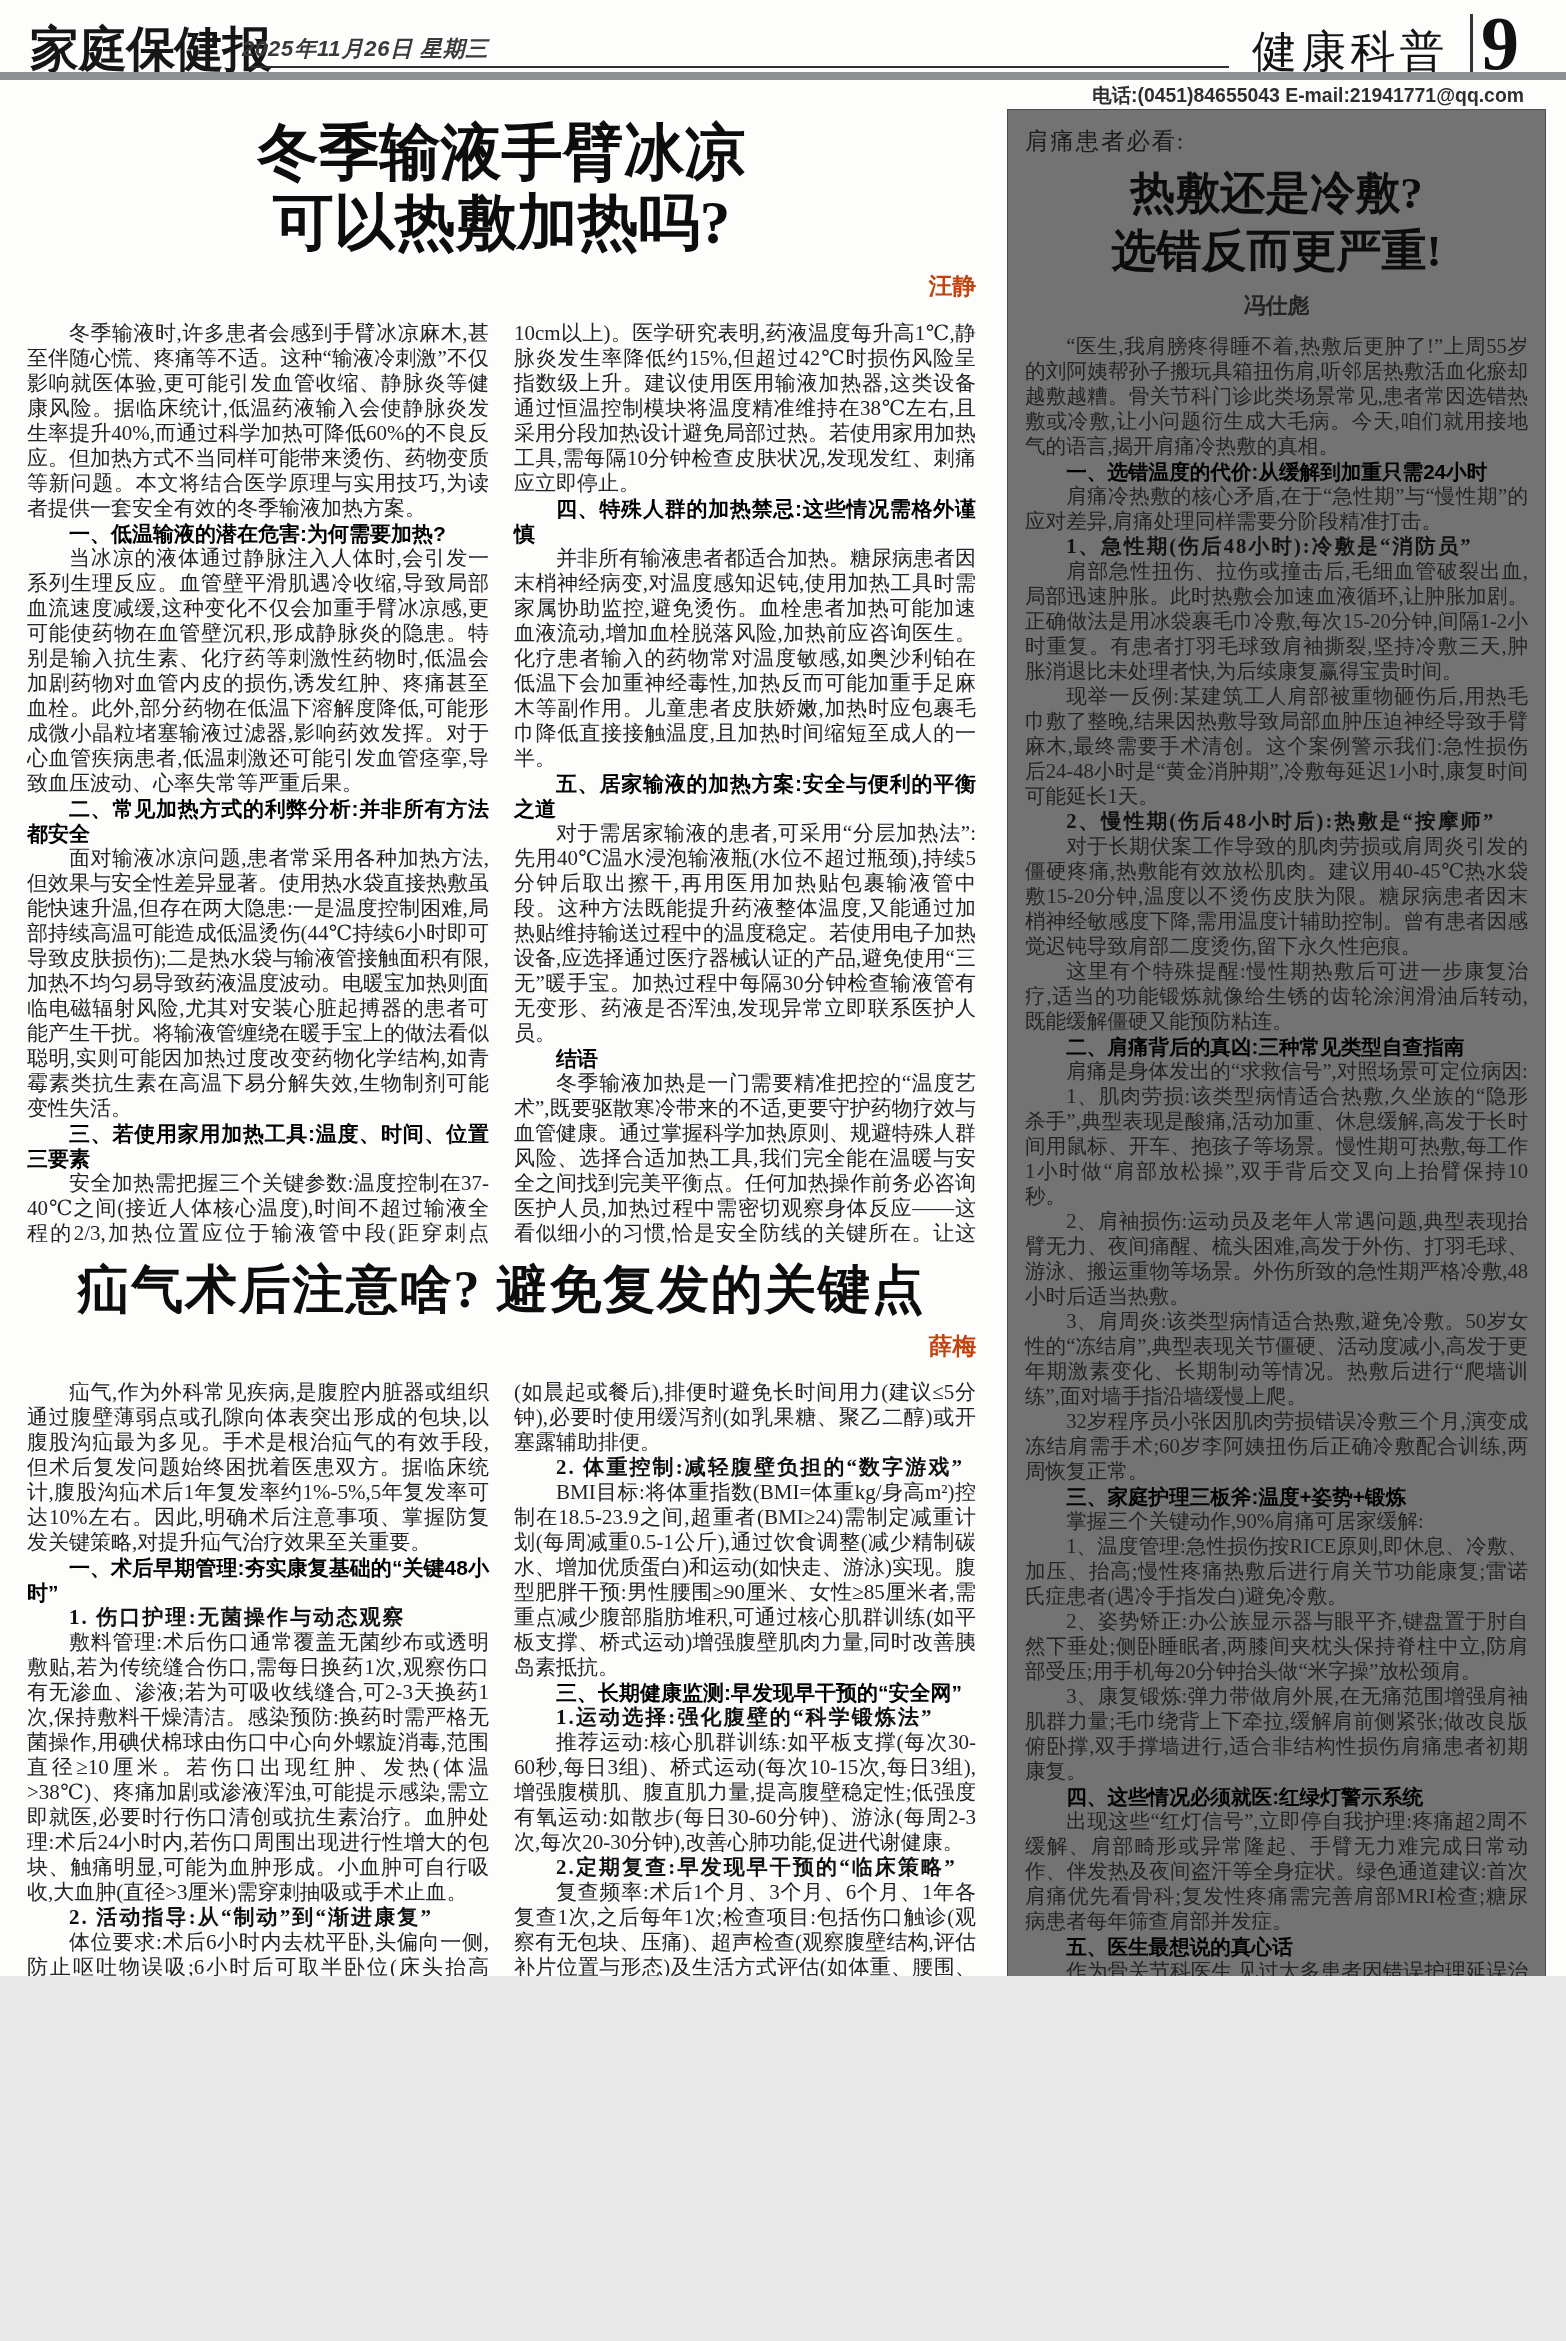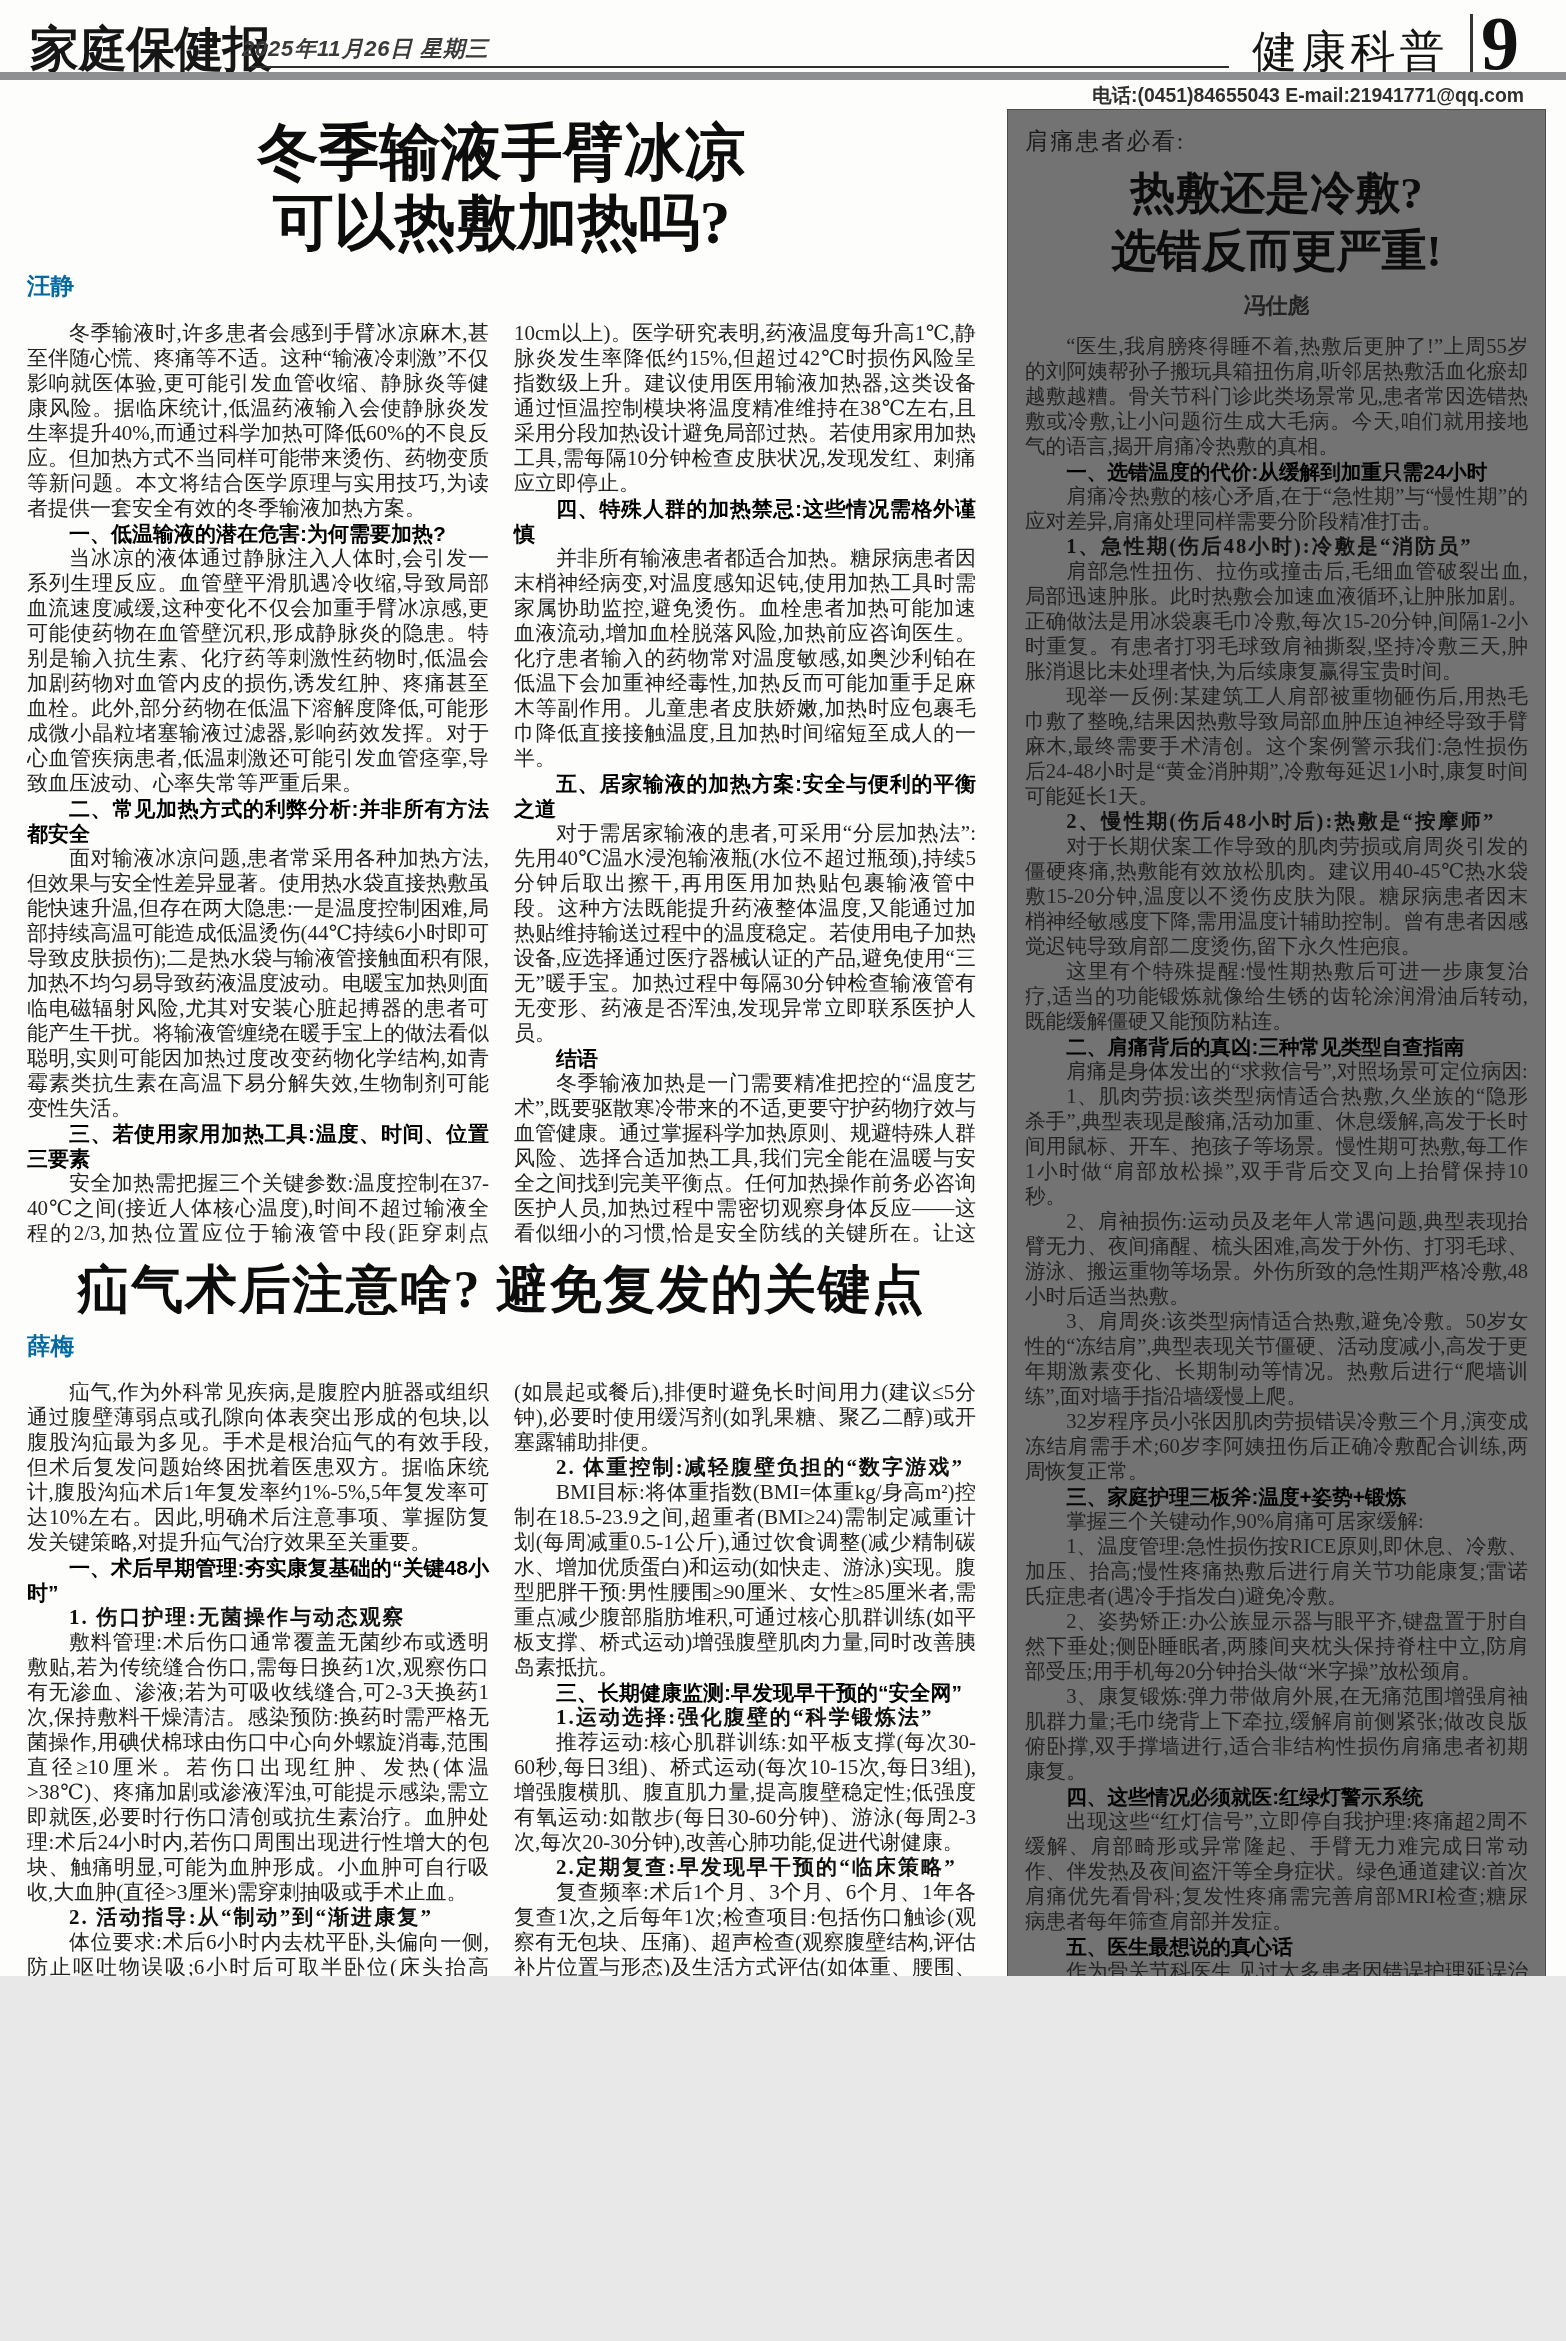--- a/index.html
+++ b/index.html
@@ -17,21 +17,21 @@
   .gray-band{position:absolute;left:0;top:72px;width:1566px;height:7.6px;background:#8d8f91;}
   .contact{position:absolute;right:42px;top:82px;font-size:19.4px;font-weight:700;color:#2e2e2e;
            font-family:"Liberation Sans","DejaVu Sans",sans-serif;}
   
   .article{position:absolute;left:27px;width:949px;}
   #article1{top:118px;}
   #article2{top:1261px;}
   .a-title{text-align:center;font-weight:700;color:#0d0d0d;white-space:pre-line;}
   #article1 .a-title{font-size:61px;line-height:1.15;}
   #article2 .a-title{font-size:52px;line-height:1.1;letter-spacing:1.7px;}
-  .a-author{text-align:left;font-size:23.6px;font-weight:700;color:#0369a1;margin-top:11.8px;}
+  .a-author{text-align:right;font-size:23.6px;font-weight:700;color:#c2410c;margin-top:11.8px;}
   .article-body{margin-top:18.5px;column-count:2;column-gap:25px;column-fill:auto;
                 font-size:21px;line-height:25px;text-align:justify;overflow:hidden;}
   #article1 .article-body{height:948px;}
   #article2 .article-body{height:946px;}
   .article-body p{margin:0;text-indent:2em;}
   .t-h{font-family:"Liberation Sans","DejaVu Sans",sans-serif;font-weight:700;color:#000;break-inside:avoid;}
   .t-sub{font-weight:700;letter-spacing:2.1px;color:#111;break-inside:avoid;}
   .t-sig{text-align:right;text-indent:0;font-family:"Liberation Sans","DejaVu Sans",sans-serif;
          font-weight:700;margin-top:6.7px;color:#000;}
   

